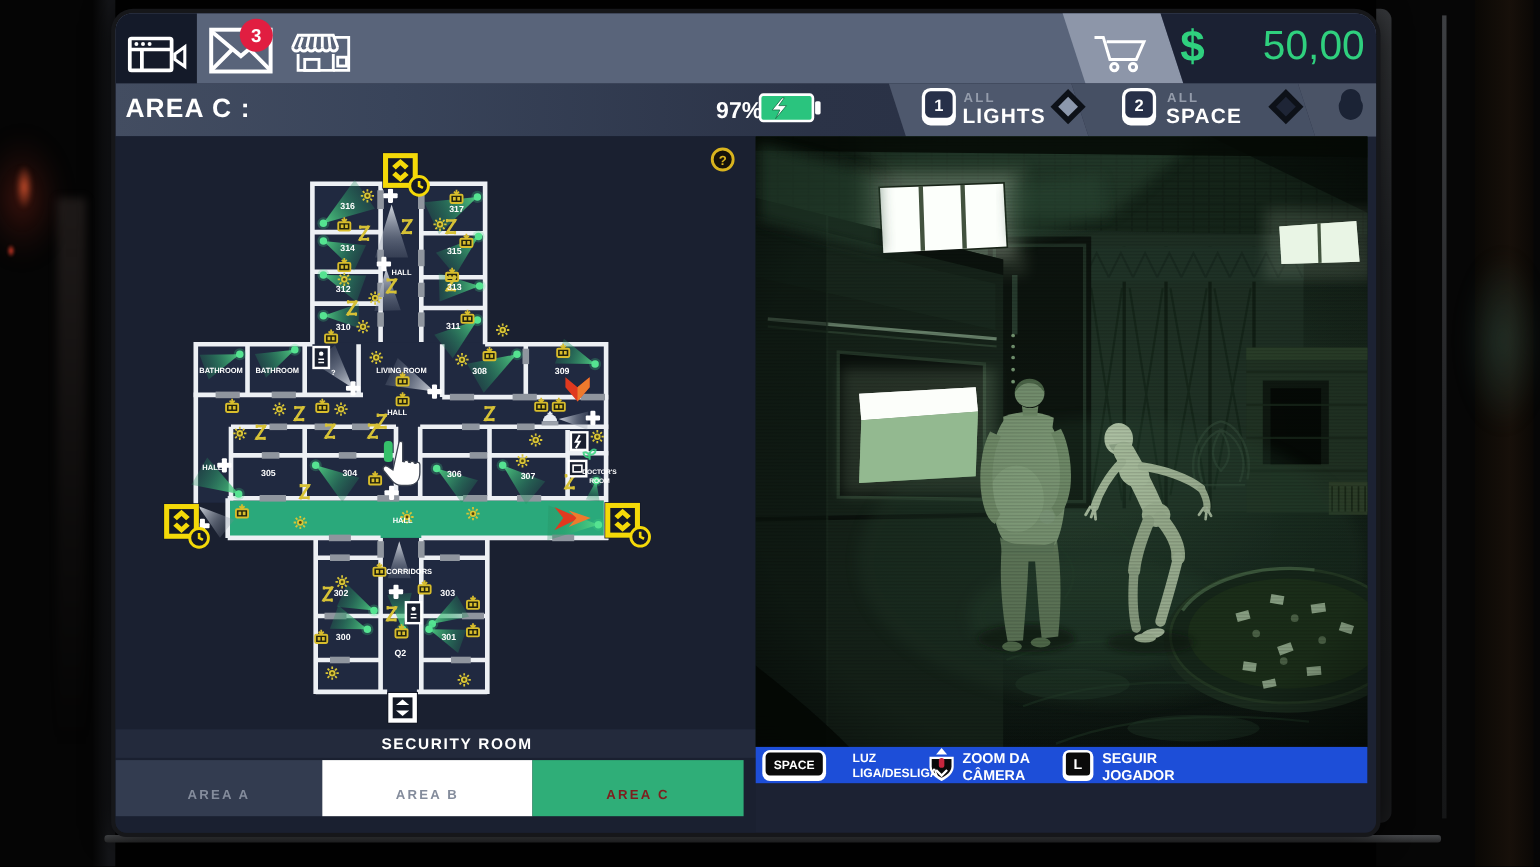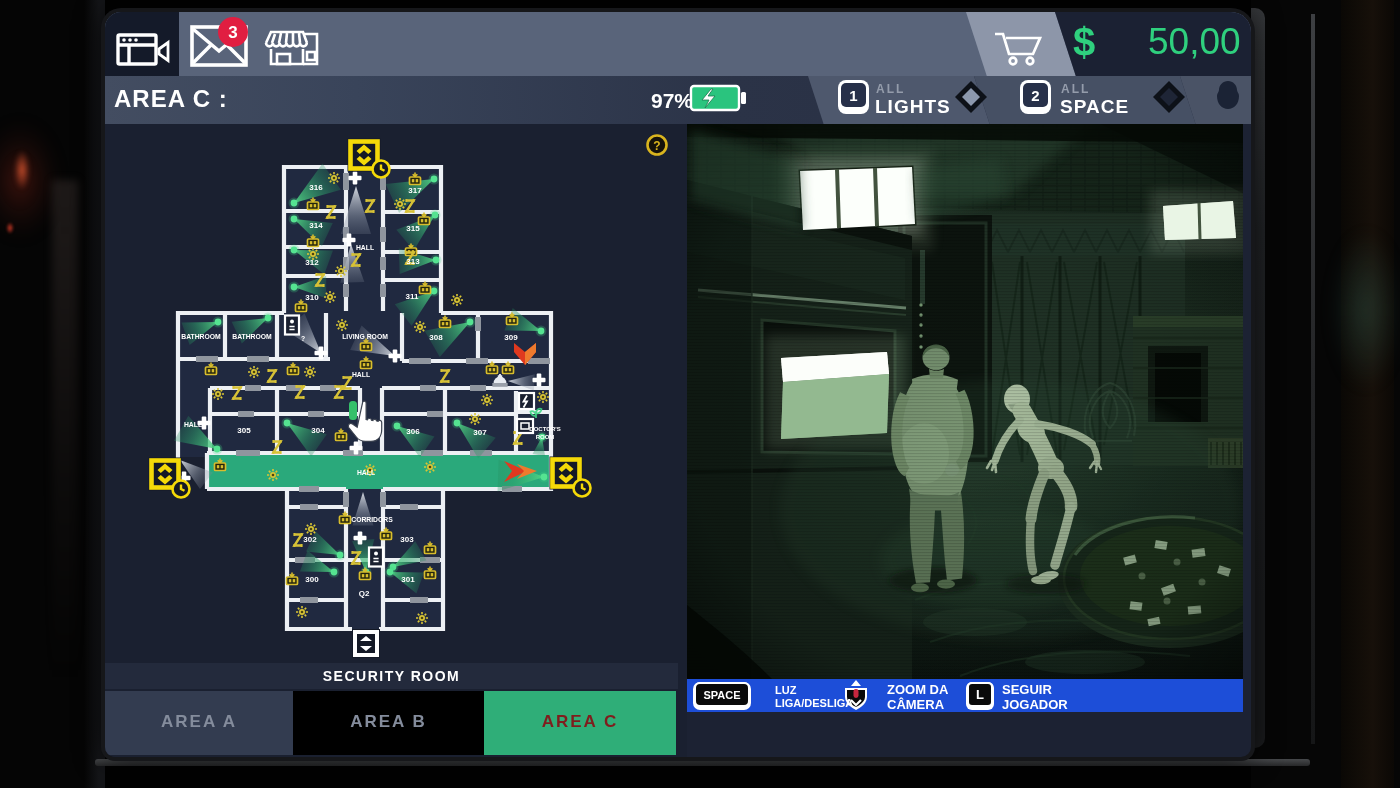--- a/index.html
+++ b/index.html
@@ -6,22 +6,22 @@
   #stage{position:relative;width:1400px;height:788px;overflow:hidden;background:#020202;font-family:"Liberation Sans",sans-serif;}
   .abs{position:absolute;}
   #screen{position:absolute;left:105px;top:12px;width:1146px;height:745px;background:#1c2233;border-radius:16px 20px 10px 10px;overflow:hidden;box-shadow:0 0 0 4px #16171a,0 0 30px rgba(0,0,0,.9);}
   #topbar{position:absolute;left:0;top:0;width:1146px;height:64px;background:#59647a;}
   #tile1{position:absolute;left:0;top:0;width:74px;height:64px;background:#141a29;}
   #cartseg{position:absolute;left:861px;top:0;width:89px;height:64px;background:#8d96a9;transform:skewX(18deg);transform-origin:0 0;}
   #moneyseg{position:absolute;left:950px;top:0;width:260px;height:64px;background:#1b2133;transform:skewX(18deg);transform-origin:0 0;}
   #areabar{position:absolute;left:0;top:64px;width:1146px;height:48px;background:linear-gradient(90deg,#434d61 0%,#39445a 22%,#2b3347 55%,#262d41 100%);}
   .seg{position:absolute;top:0;height:48px;transform:skewX(18deg);transform-origin:0 0;}
   #mappanel{position:absolute;left:0;top:112px;width:582px;height:633px;background:#1a2030;}
-  #secroom{position:absolute;left:0;top:539px;width:573px;height:26px;background:#232a3c;color:#fff;font-weight:bold;font-size:14px;letter-spacing:1.5px;text-align:center;line-height:26px;}
-  .tab{position:absolute;top:567px;height:64px;font-weight:bold;font-size:17px;letter-spacing:2px;text-align:center;line-height:62px;}
+  #secroom{position:absolute;left:0;top:539px;width:573px;height:26px;background:#232a3c;color:#fff;font-weight:bold;font-size:14px;letter-spacing:1.5px;text-align:center;line-height:26px;padding-left:24px;}
+  .tab{position:absolute;top:567px;height:51px;font-weight:bold;font-size:12px;letter-spacing:2px;text-align:center;line-height:62px;}
   #campanel{position:absolute;left:582px;top:112px;width:556px;height:555px;background:#0c140f;}
   #keybar{position:absolute;left:582px;top:667px;width:556px;height:33px;background:#1d4ed8;}
   .kb{color:#fff;font-weight:bold;font-size:11px;line-height:12.5px;position:absolute;}
 </style>
 </head>
 <body>
 <div id="stage">
 
   <div class="abs" id="bgleft" style="left:0;top:0;width:105px;height:788px;background:#050505;overflow:hidden;">
     <div class="abs" style="left:-20px;top:120px;width:80px;height:120px;background:radial-gradient(closest-side,rgba(130,35,22,0.42),rgba(80,22,14,0.18) 60%,transparent);filter:blur(7px);"></div>
@@ -490,21 +490,21 @@
 
         <g>
           <path d="M362.5,403 c0,-2.4 3.6,-2.4 3.6,0 V419.5 l1.3,0.3 c0.3,-1.9 4,-1.7 4.1,0.4 l1.4,0.25 c0.5,-1.8 3.8,-1.4 3.9,0.6 l1.3,0.2 c0.6,-1.6 3.6,-1 3.6,1.3 v6.8 c0,7.2 -3.8,12 -10.8,12 h-5.7 c-3.6,0 -6.8,-1.7 -9.1,-4.6 l-7.2,-8.9 c-1.9,-2.5 0.8,-5.5 3.6,-3.8 l4.7,3.2 z" fill="#fff" stroke="#3c4350" stroke-width="1.2"></path>
         </g>
       </svg>
 
       <div id="secroom">SECURITY ROOM</div>
 
       <div class="tab" style="left:0;width:188px;background:#333c50;color:#848c9c;">AREA A</div>
 
-      <div class="tab" style="left:188px;width:191px;background:#000000;color:#848c9c;">AREA B</div>
+      <div class="tab" style="left:188px;width:191px;background:#ffffff;color:#848c9c;">AREA B</div>
 
       <div class="tab" style="left:379px;width:192px;background:#2fae78;color:#7f1d1d;">AREA C</div>
     </div>
 
     <div id="campanel">
       <svg class="abs" style="left:0;top:0" width="556" height="555" viewBox="687 124 556 555">
         <defs>
           <linearGradient id="cambase" x1="0" y1="0" x2="0" y2="1">
             <stop offset="0" stop-color="#0e1912"></stop>
             <stop offset="0.35" stop-color="#1a2b1f"></stop>
@@ -730,18 +730,18 @@
 
         <g>
           <rect x="279" y="3" width="28" height="28" rx="6" fill="#fff"></rect>
           <rect x="281" y="4" width="24" height="23" rx="4" fill="#0a0a0a" stroke="#fff" stroke-width="2"></rect>
           <text x="293" y="20" text-anchor="middle" font-family="Liberation Sans,sans-serif" font-size="13" font-weight="bold" fill="#fff">L</text>
         </g>
       </svg>
 
       <div class="kb" style="left:76px;top:5px;margin-left:12px;">LUZ<br>LIGA/DESLIGA</div>
 
-      <div class="kb" style="left:200px;top:4px;font-size:13px;line-height:14.5px;">ZOOM DA<br>CÂMERA</div>
+      <div class="kb" style="left:188px;top:4px;font-size:13px;line-height:14.5px;">ZOOM DA<br>CÂMERA</div>
 
       <div class="kb" style="left:315px;top:4px;font-size:13px;line-height:14.5px;">SEGUIR<br>JOGADOR</div>
     </div>
   </div>
 </div>
 
 </body></html>

